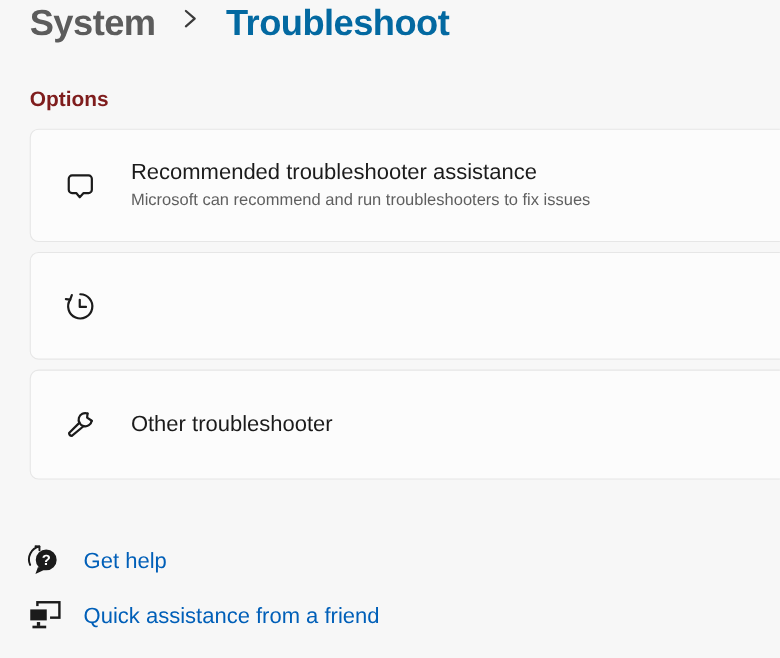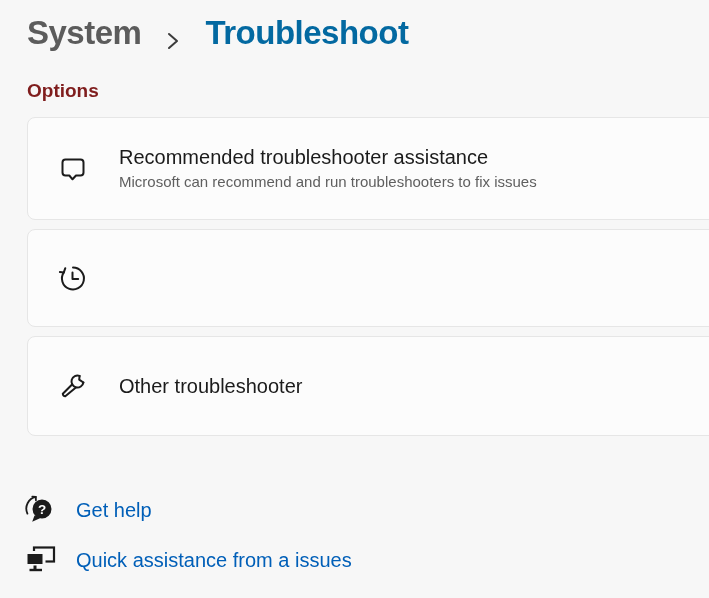--- a/index.html
+++ b/index.html
@@ -7,22 +7,22 @@
     width: 709px; height: 598px;
     overflow: hidden;
     background: #f7f7f7;
     font-family: "Liberation Sans", "DejaVu Sans", sans-serif;
     color: #1a1a1a;
   }
   .page { position: relative; width: 709px; height: 598px; }
 
   
   .breadcrumb {
-    display: flex; align-items: flex-end; column-gap: 24px;
-    padding: 10px 0 0 27px; height: 52px;
+    display: flex; align-items: flex-start; column-gap: 24px;
+    padding: 2px 0 0 27px; height: 52px;
   }
   .crumb-parent {
     font-size: 33px; font-weight: 600; color: #5c5c5c;
     cursor: pointer; letter-spacing: -0.5px;
   }
   .crumb-chevron { display: inline-flex; margin-top: 4px; }
   .crumb-current {
     font-size: 33px; font-weight: 600; color: #0369a1; letter-spacing: -0.5px;
   }
 
@@ -136,18 +136,18 @@
 
     <div class="footer-row">
       <span class="footer-icon">
         <svg width="34" height="30" viewBox="0 0 34 30">
           <rect x="11" y="2.5" width="20" height="14" fill="none" stroke="#1b1b1b" stroke-width="2.2"></rect>
           <rect x="3" y="7.5" width="18" height="13" fill="#1b1b1b" stroke="#f7f7f7" stroke-width="3"></rect>
           <rect x="10.5" y="20.5" width="3" height="3.5" fill="#1b1b1b"></rect>
           <rect x="6.5" y="23.8" width="12.5" height="2.4" fill="#1b1b1b"></rect>
         </svg>
       </span>
-      <span class="footer-label">Quick assistance from a issues</span>
+      <span class="footer-label">Quick assistance from a friend</span>
     </div>
 
   </div>
 
 </div>
 
 </body></html>

